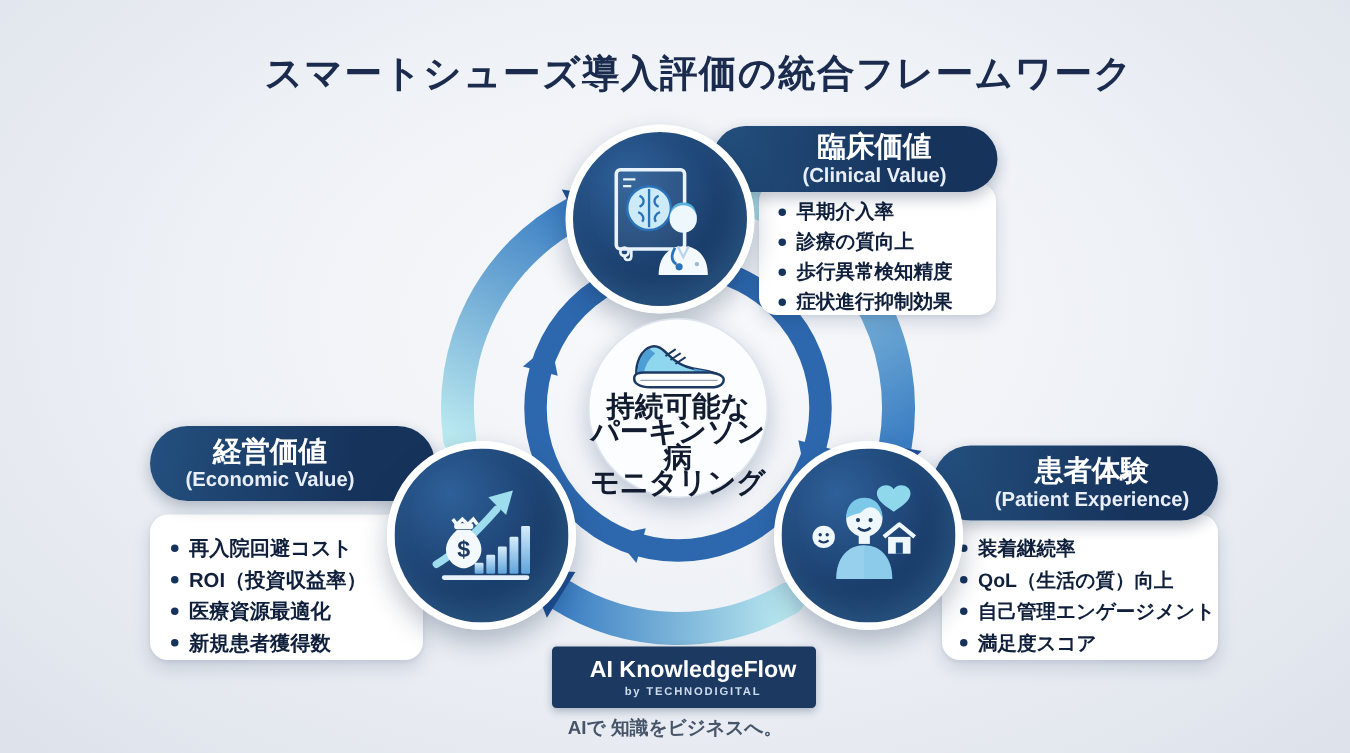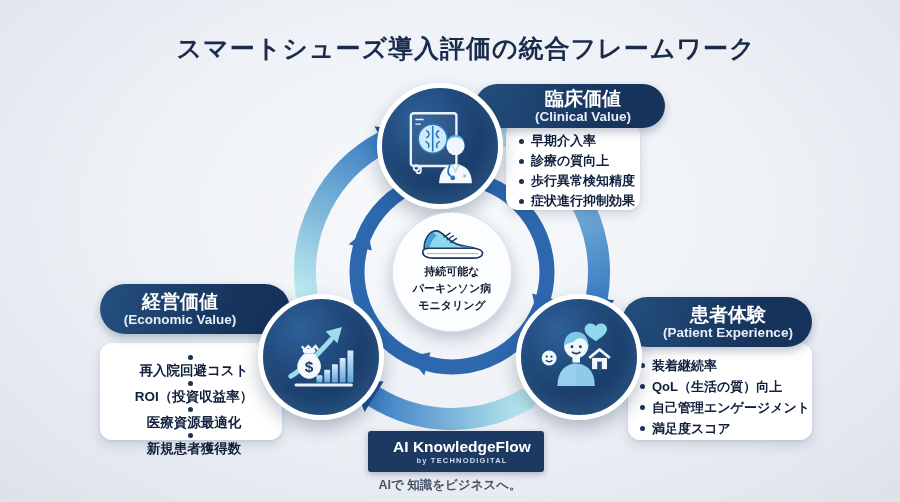--- a/index.html
+++ b/index.html
@@ -30,24 +30,24 @@
 
   
   .card{
     position:absolute;z-index:2;background:#ffffff;border-radius:12px;
     box-shadow:0 5px 12px rgba(30,50,90,.15),0 1px 3px rgba(30,50,90,.08);
     box-sizing:border-box;
   }
   .card ul{list-style:none;margin:0;padding:0;}
   .card li{display:flex;align-items:center;font-weight:700;color:#10203c;white-space:nowrap;}
   .dot{width:5px;height:5px;border-radius:50%;background:#16335c;margin-right:7px;flex:0 0 auto;}
-  .card-top{left:506px;top:122px;width:134px;height:88px;padding:9px 8px 6px 13px;}
+  .card-top{left:506px;top:122px;width:158px;height:88px;padding:9px 8px 6px 13px;}
   .card-top li{font-size:13px;line-height:20px;}
   .card-left{left:100px;top:343px;width:182px;height:97px;padding:12px 8px 8px 14px;}
-  .card-left li{font-size:13.5px;line-height:21px;flex-direction:column;}
+  .card-left li{font-size:13.5px;line-height:21px;}
   .card-right{left:628px;top:343px;width:184px;height:97px;padding:12px 6px 8px 12px;}
   .card-right li{font-size:13px;line-height:21px;}
 
   
   .circle{
     position:absolute;z-index:4;width:116px;height:116px;border-radius:50%;
     border:5px solid #ffffff;
     background:radial-gradient(circle at 32% 26%, #2e6099 0%, #1b3f6d 55%, #142f56 100%);
     box-shadow:0 8px 18px rgba(15,35,70,.28), inset -6px -10px 16px rgba(90,170,220,.22);
     display:flex;align-items:center;justify-content:center;
@@ -55,21 +55,21 @@
   .circle-top{left:377px;top:83px;}
   .circle-left{left:258px;top:294px;}
   .circle-right{left:516px;top:294px;}
 
   
   .hub{
     position:absolute;z-index:5;left:392px;top:212px;width:120px;height:120px;border-radius:50%;
     background:#fcfdfe;box-shadow:0 6px 16px rgba(20,45,90,.25), inset 0 0 0 1px rgba(160,180,205,.35);
     display:flex;flex-direction:column;align-items:center;justify-content:flex-start;
   }
-  .hub-text{margin-top:2px;text-align:center;font-size:11px;font-weight:800;line-height:17px;color:#121c30;}
+  .hub-text{margin-top:2px;text-align:center;font-size:19px;font-weight:800;line-height:17px;color:#121c30;}
 
   
   .logo{
     position:absolute;z-index:6;left:368px;top:431px;width:164px;height:41px;border-radius:3px;
     background:#1c3962;box-shadow:0 2px 6px rgba(20,40,80,.3);
     display:flex;flex-direction:column;align-items:center;justify-content:center;padding-left:12px;
   }
   .logo-title{color:#ffffff;font-size:15.5px;font-weight:800;line-height:18px;}
   .logo-sub{color:#cfdcee;font-size:7.5px;font-weight:700;letter-spacing:1.2px;line-height:10px;}
   .tagline{

